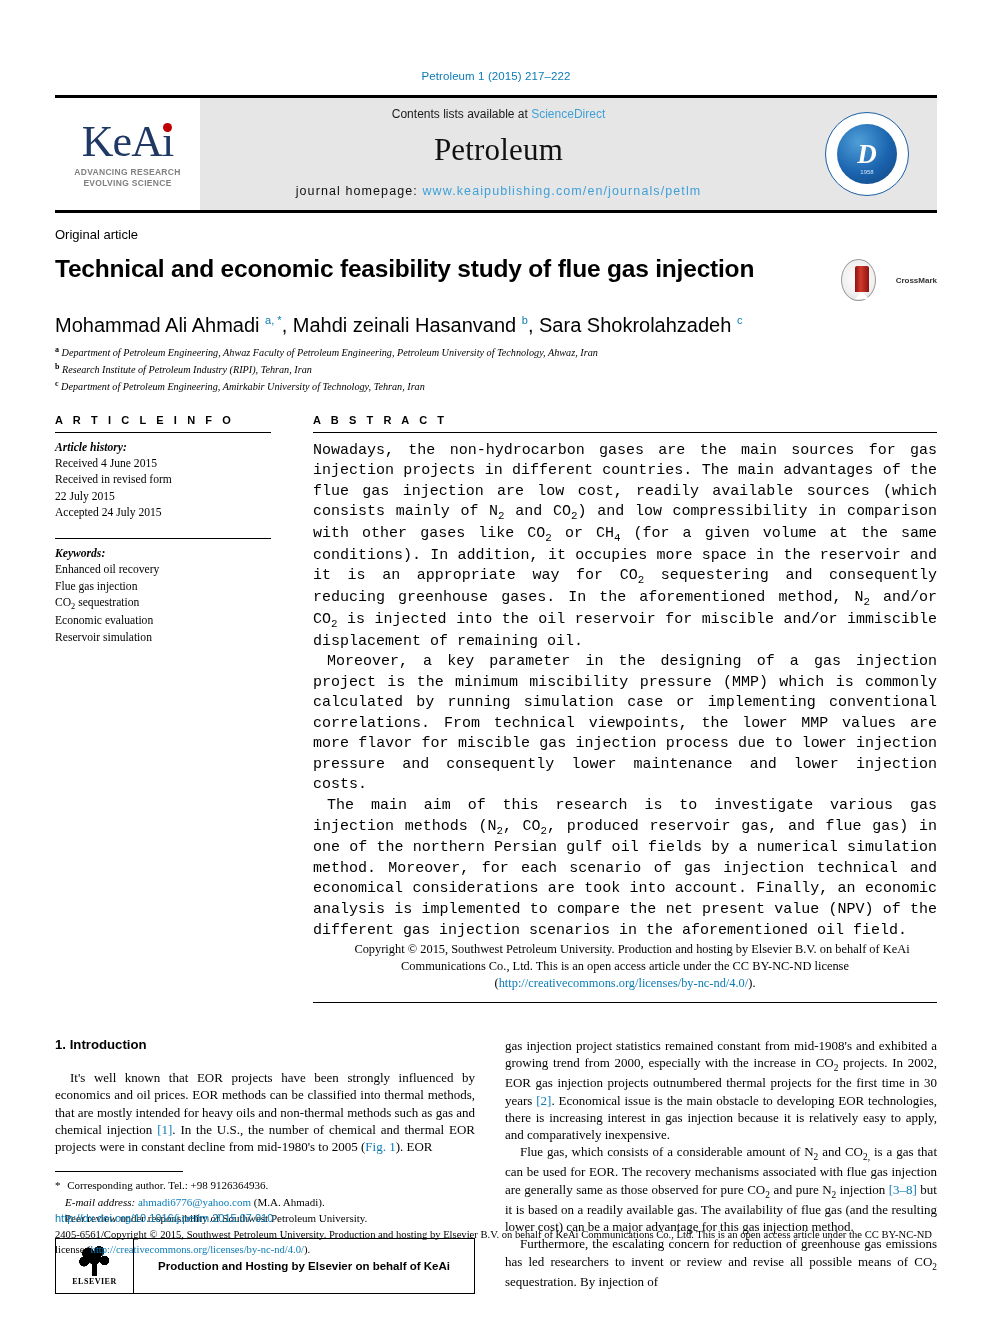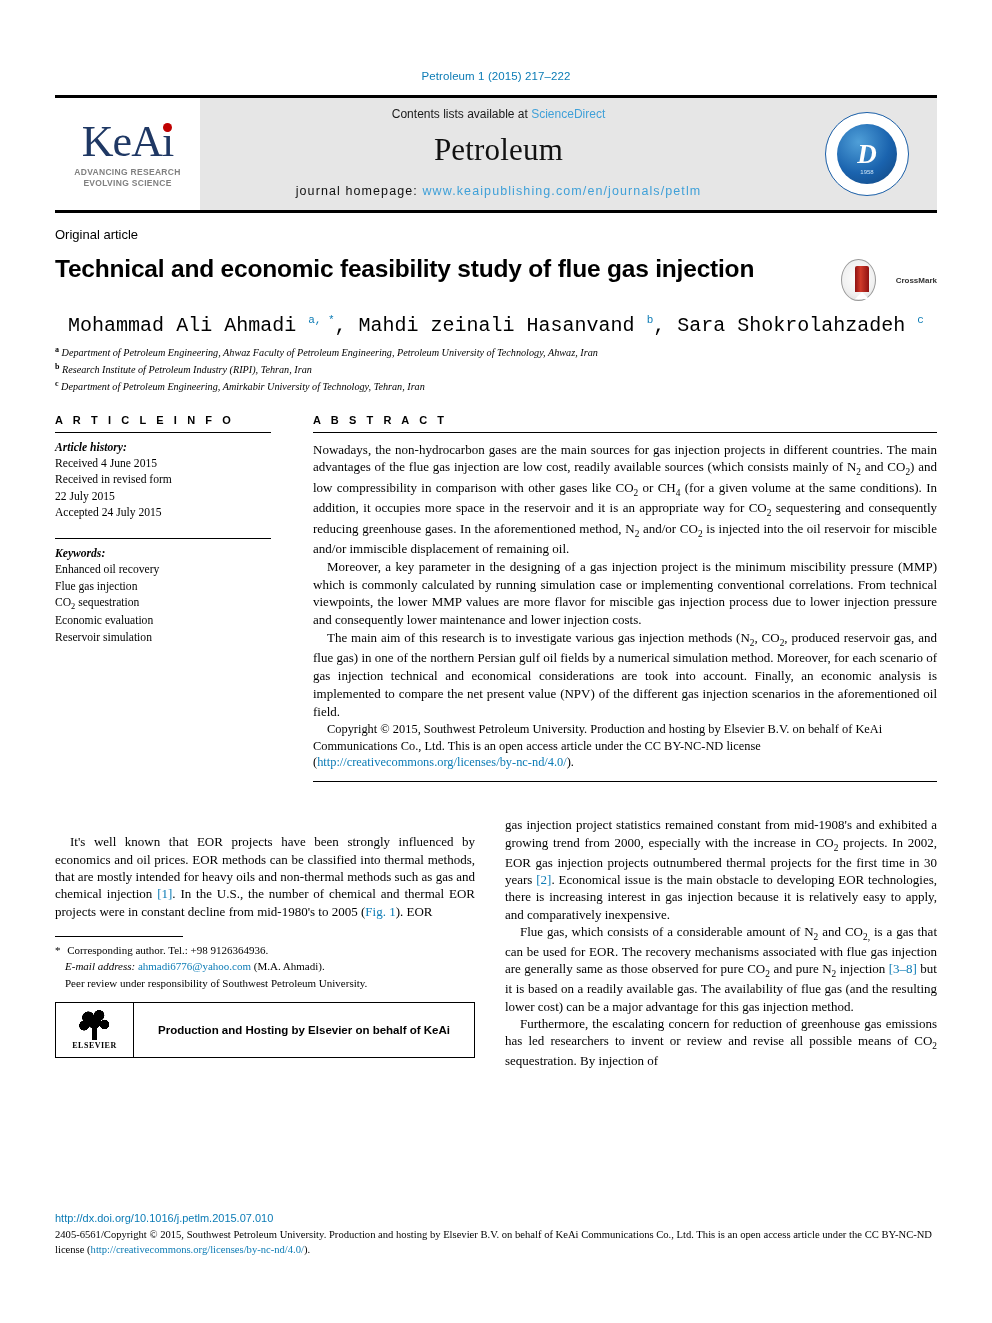--- a/index.html
+++ b/index.html
@@ -216,25 +216,24 @@
     border-bottom: 7px solid #ffffff;
   }
   .cm-label {
     font-family: "Liberation Sans", sans-serif;
     font-size: 8px;
     font-weight: bold;
     color: #333;
   }
 
   .authors {
-    font-family: Liberation Mono, monospace;
+    font-family: Liberation Sans, sans-serif;
     font-size: 20px;
     margin-top: 12px;
     line-height: 1.25;
-    text-align: center;
   }
   .authors sup { color: #0b7bb5; font-size: 11px; }
   .affil {
     font-family: "Liberation Serif", serif;
     font-style: italic;
     font-size: 10.2px;
     line-height: 1.45;
     margin-top: 6px;
   }
   .affil div sup { font-style: normal; font-weight: bold; font-size: 8px; }
@@ -263,33 +262,33 @@
     font-size: 11.6px;
     line-height: 1.42;
     margin-top: 7px;
   }
   .info-block .lbl { font-style: italic; font-weight: bold; }
   .info-sep {
     border-top: 1.6px solid #000;
     margin-top: 16px;
   }
   .abs-p {
-    font-family: Liberation Serif, serif;
-    font-size: 13px;
+    font-family: Liberation Mono, monospace;
+    font-size: 15px;
     line-height: 1.37;
     text-align: justify;
     margin: 0;
     text-indent: 0;
   }
   .abs-p + .abs-p { text-indent: 14px; }
   .copy-p {
     font-family: "Liberation Serif", serif;
     font-size: 12.4px;
     line-height: 1.37;
-    text-align: left;
+    text-align: center;
     margin: 0;
     text-indent: 14px;
   }
   .abs-body { margin-top: 8px; }
   .abs-rule-bottom { border-top: 1.6px solid #000; margin-top: 10px; }
 
   
   .body-cols {
     display: flex;
     margin-top: 34px;
@@ -502,20 +501,21 @@
         <p class="abs-p">Moreover, a key parameter in the designing of a gas injection project is the minimum miscibility pressure (MMP) which is commonly calculated by running simulation case or implementing conventional correlations. From technical viewpoints, the lower MMP values are more flavor for miscible gas injection process due to lower injection pressure and consequently lower maintenance and lower injection costs.</p>
         <p class="abs-p">The main aim of this research is to investigate various gas injection methods (N<sub>2</sub>, CO<sub>2</sub>, produced reservoir gas, and flue gas) in one of the northern Persian gulf oil fields by a numerical simulation method. Moreover, for each scenario of gas injection technical and economical considerations are took into account. Finally, an economic analysis is implemented to compare the net present value (NPV) of the different gas injection scenarios in the aforementioned oil field.</p>
         <p class="copy-p">Copyright © 2015, Southwest Petroleum University. Production and hosting by Elsevier B.V. on behalf of KeAi Communications Co., Ltd. This is an open access article under the CC BY-NC-ND license (<span class="lk">http://creativecommons.org/licenses/by-nc-nd/4.0/</span>).</p>
       </div>
       <div class="abs-rule-bottom"></div>
     </div>
   </div>
 
   <div class="body-cols">
     <div class="bcol left">
+      <div class="h1">1.  Introduction</div>
       <div class="gap-after-h1"></div>
       <p class="btext indent">It's well known that EOR projects have been strongly influenced by economics and oil prices. EOR methods can be classified into thermal methods, that are mostly intended for heavy oils and non-thermal methods such as gas and chemical injection <span class="lk">[1]</span>. In the U.S., the number of chemical and thermal EOR projects were in constant decline from mid-1980's to 2005 (<span class="lk">Fig. 1</span>). EOR</p>
 
       <div class="footnotes">
         <div class="fn-rule"></div>
         <div class="fn"><span class="star">*</span> Corresponding author. Tel.: +98 9126364936.</div>
         <div class="fn">
           <i>E-mail address:</i>
           <span class="lk">ahmadi6776@yahoo.com</span>
           <span>(M.A. Ahmadi).</span>

